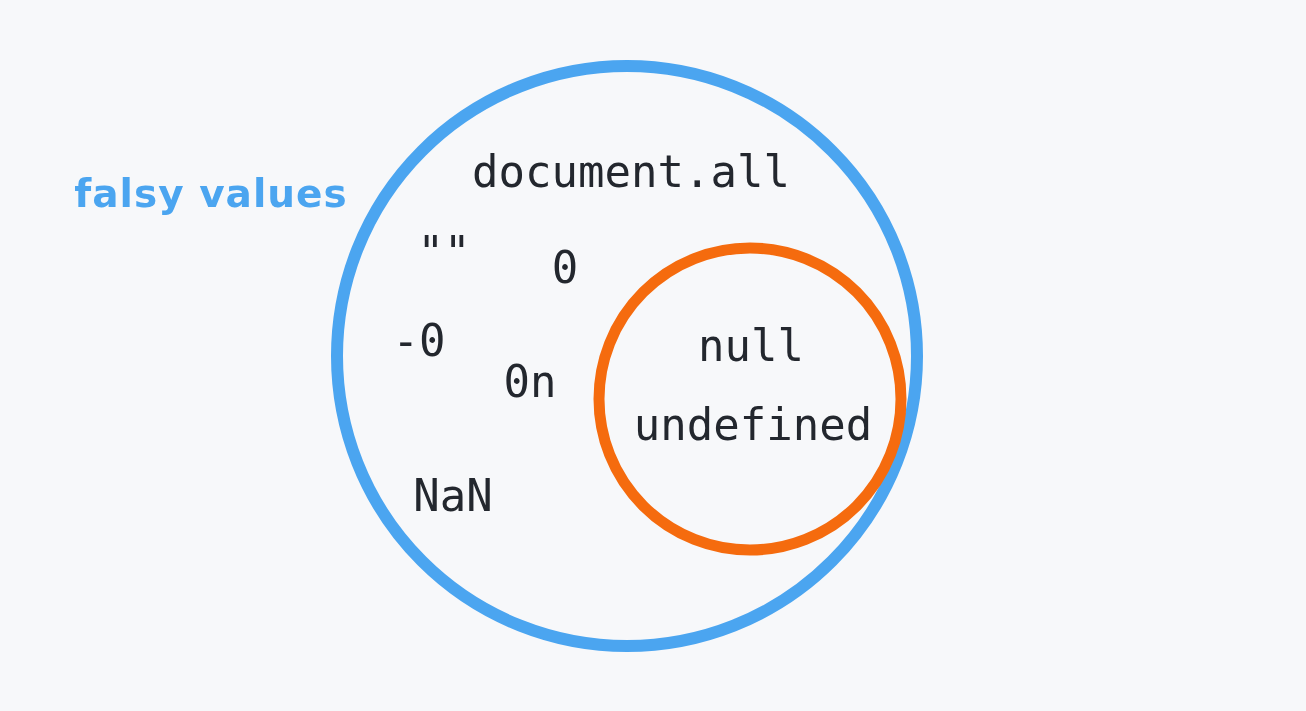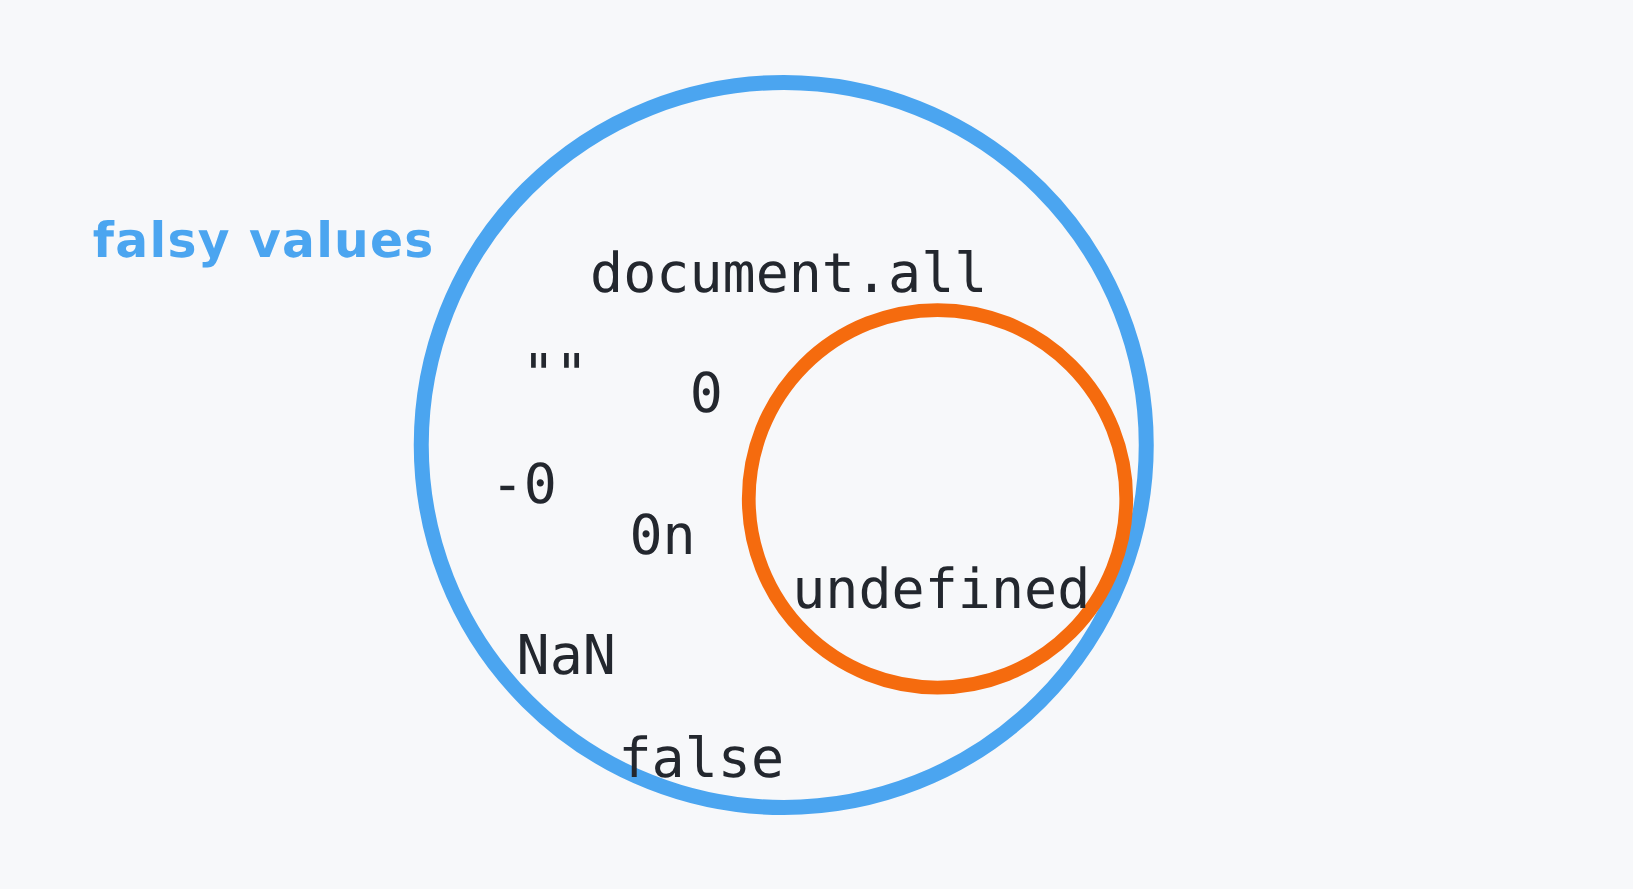--- a/index.html
+++ b/index.html
@@ -26,41 +26,40 @@
   }
   .value{
     position:absolute;
     transform:translate(-50%,-50%);
     font-family:"DejaVu Sans Mono","Liberation Mono",monospace;
     font-size:44px;
     font-weight:500;
     color:var(--text);
     white-space:nowrap;
     letter-spacing:0px;
-    margin-top:48px;
   }
   .set-label{
     position:absolute;
     transform:translate(-50%,-50%);
     font-family:"DejaVu Sans","Liberation Sans",sans-serif;
     font-weight:bold;
     font-size:39px;
     letter-spacing:1px;
     white-space:nowrap;
   }
   .set-label.falsy{ color:var(--falsy); }
   .set-label.nullish{ color:var(--nullish); }
 
   
   .pos-document-all { left:631px; top:171px; }
   .pos-empty-string { left:444px; top:252px; }
   .pos-zero         { left:565px; top:267px; }
   .pos-neg-zero     { left:419px; top:340px; }
   .pos-zero-bigint  { left:530px; top:381px; }
-  .pos-nan          { left:453px; top:477px; }
+  .pos-nan          { left:453px; top:495px; }
   .pos-false        { left:561px; top:559px; }
   .pos-null         { left:751px; top:345px; }
   .pos-undefined    { left:753px; top:424px;text-align:center; }
   .pos-falsy-label  { left:211px; top:193px; }
   .pos-nullish-label{ left:1076px; top:496px; }
 </style>
 </head>
 <body>
 
 <div class="stage">
@@ -78,18 +77,18 @@
   <div class="value pos-empty-string">""</div>
 
   <div class="value pos-zero">0</div>
 
   <div class="value pos-neg-zero">-0</div>
 
   <div class="value pos-zero-bigint">0n</div>
 
   <div class="value pos-nan">NaN</div>
 
-  <div class="value pos-false">false</div>
 
+  <div class="value pos-null">null</div>
 
   <div class="value pos-undefined">undefined</div>
 
 </div>
 
 </body></html>

